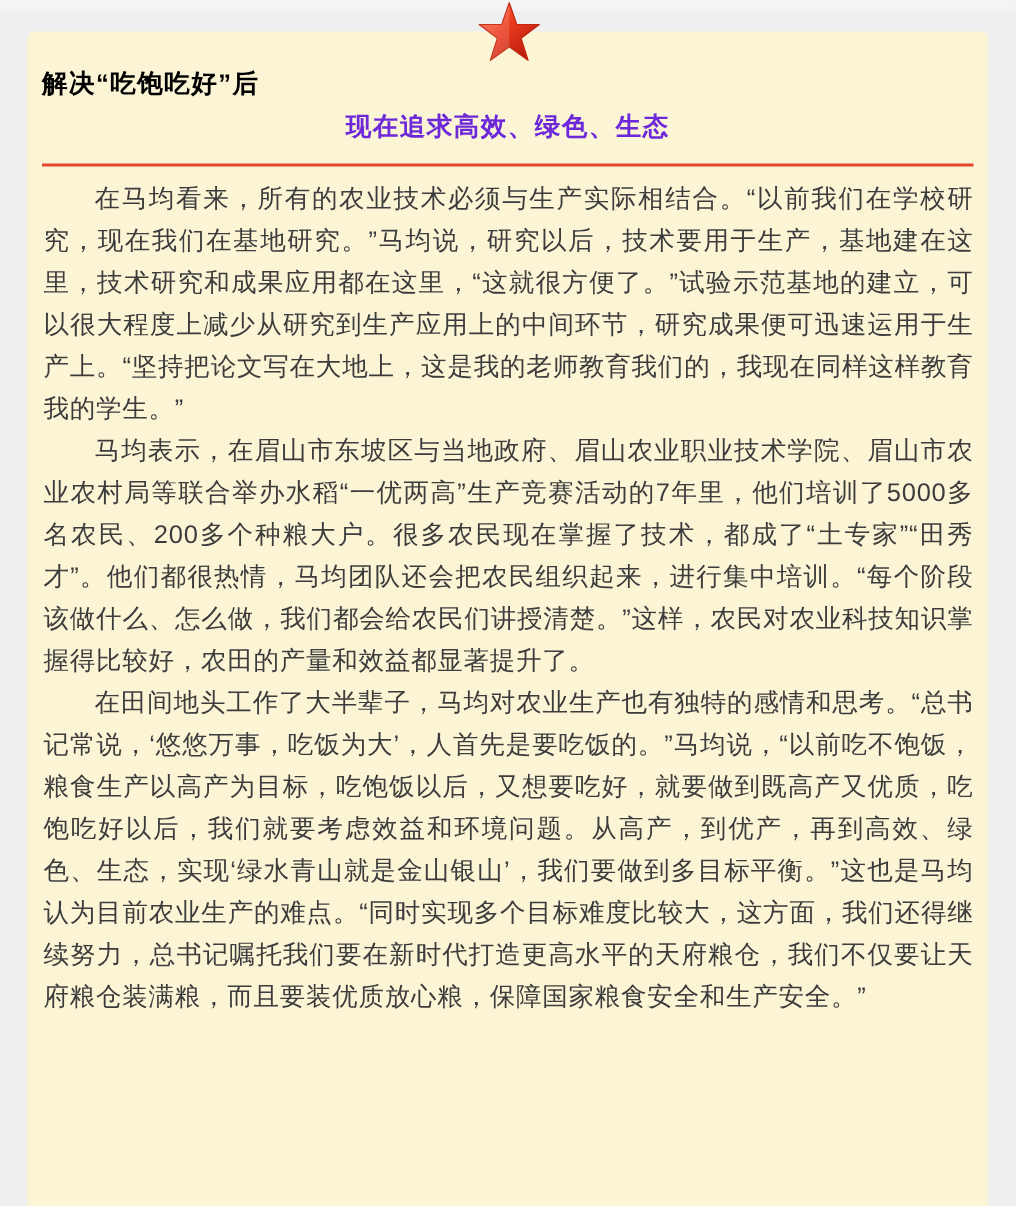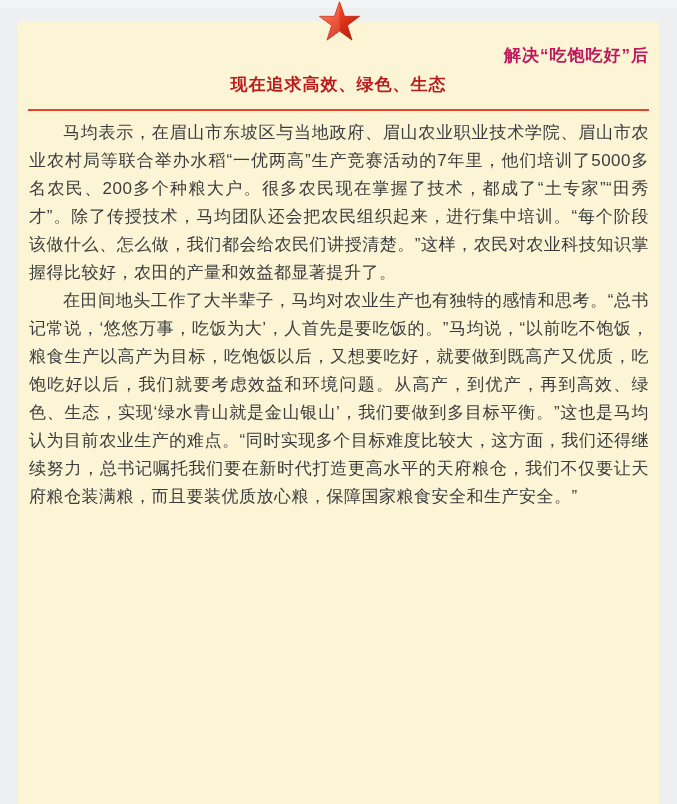--- a/index.html
+++ b/index.html
@@ -30,33 +30,33 @@
   .star-wrap {
     position: absolute;
     left: 319px;
     top: 1px;
     width: 41px;
     height: 41px;
     z-index: 3;
   }
   .title-1 {
     margin: 24px 10px 0 10px;
-    text-align: right;
+    text-align: left;
     font-size: 17px;
     font-weight: bold;
-    color: #be185d;
+    color: #000000;
     letter-spacing: 1px;
     line-height: 22px;
   }
   .title-2 {
     margin: 7px 10px 0 10px;
     text-align: center;
     font-size: 17px;
     font-weight: bold;
-    color: #b91c1c;
+    color: #6d28d9;
     letter-spacing: 1px;
     line-height: 22px;
   }
   .divider {
     border: none;
     border-top: 2px solid #e2472e;
     margin: 13px 10px 0 10px;
   }
   .article {
     padding: 8px 10px 0 11px;
@@ -76,21 +76,22 @@
 </head>
 <body>
 
 <div class="page">
 
   <div class="panel">
     <div class="title-1">解决“吃饱吃好”后</div>
     <div class="title-2">现在追求高效、绿色、生态</div>
     <hr class="divider">
     <div class="article">
-        <p>马均表示，在眉山市东坡区与当地政府、眉山农业职业技术学院、眉山市农业农村局等联合举办水稻“一优两高”生产竞赛活动的7年里，他们培训了5000多名农民、200多个种粮大户。很多农民现在掌握了技术，都成了“土专家”“田秀才”。除了传授技术，马均团队还会把农民组织起来，进行集中培训。“每个阶段该做什么、怎么做，我们都会给农民们讲授清楚。”这样，农民对农业科技知识掌握得比较好，农田的产量和效益都显著提升了。</p>
+        <p>在马均看来，所有的农业技术必须与生产实际相结合。“以前我们在学校研究，现在我们在基地研究。”马均说，研究以后，技术要用于生产，基地建在这里，技术研究和成果应用都在这里，“这就很方便了。”试验示范基地的建立，可以很大程度上减少从研究到生产应用上的中间环节，研究成果便可迅速运用于生产上。“坚持把论文写在大地上，这是我的老师教育我们的，我现在同样这样教育我的学生。”</p>
+        <p>马均表示，在眉山市东坡区与当地政府、眉山农业职业技术学院、眉山市农业农村局等联合举办水稻“一优两高”生产竞赛活动的7年里，他们培训了5000多名农民、200多个种粮大户。很多农民现在掌握了技术，都成了“土专家”“田秀才”。他们都很热情，马均团队还会把农民组织起来，进行集中培训。“每个阶段该做什么、怎么做，我们都会给农民们讲授清楚。”这样，农民对农业科技知识掌握得比较好，农田的产量和效益都显著提升了。</p>
         <p>在田间地头工作了大半辈子，马均对农业生产也有独特的感情和思考。“总书记常说，‘悠悠万事，吃饭为大’，人首先是要吃饭的。”马均说，“以前吃不饱饭，粮食生产以高产为目标，吃饱饭以后，又想要吃好，就要做到既高产又优质，吃饱吃好以后，我们就要考虑效益和环境问题。从高产，到优产，再到高效、绿色、生态，实现‘绿水青山就是金山银山’，我们要做到多目标平衡。”这也是马均认为目前农业生产的难点。“同时实现多个目标难度比较大，这方面，我们还得继续努力，总书记嘱托我们要在新时代打造更高水平的天府粮仓，我们不仅要让天府粮仓装满粮，而且要装优质放心粮，保障国家粮食安全和生产安全。”</p>
       </div>
   </div>
 
   <div class="star-wrap">
     <svg width="41" height="41" viewBox="0 0 100 100">
       <defs>
         <linearGradient id="starGrad" x1="0" y1="0" x2="1" y2="1">
           <stop offset="0" stop-color="#ff7548"></stop>
           <stop offset="0.45" stop-color="#ea3a1e"></stop>

